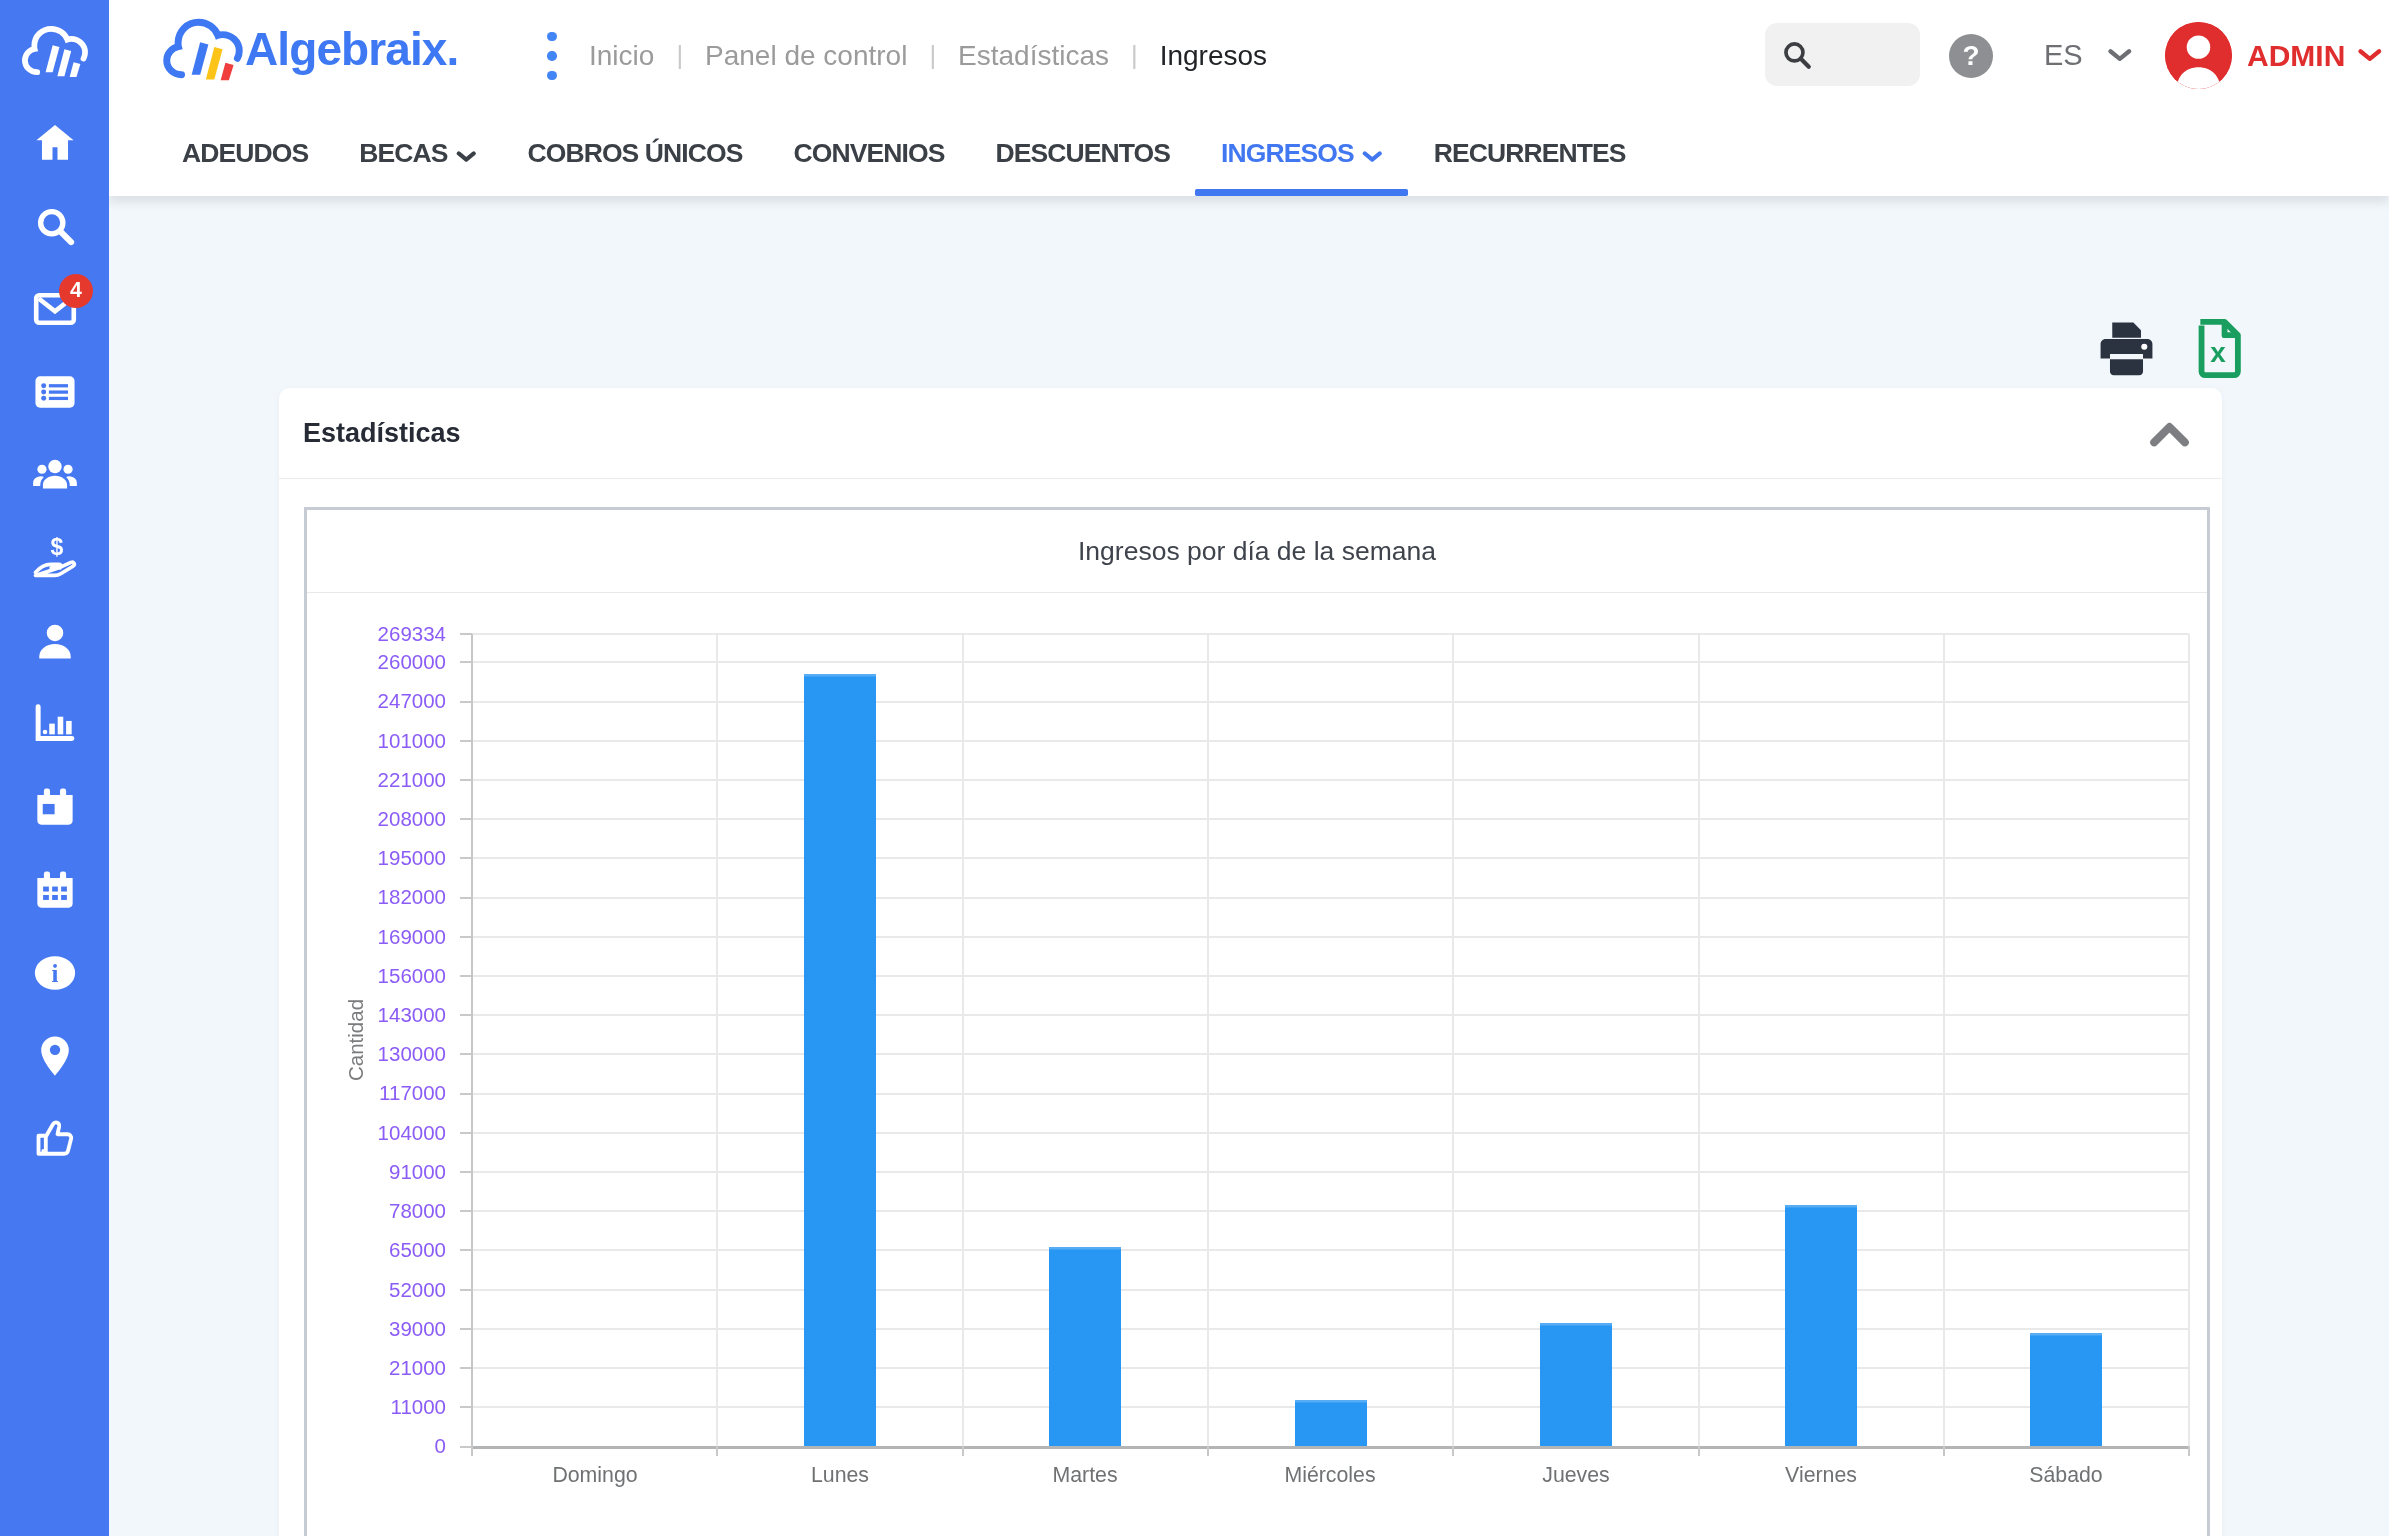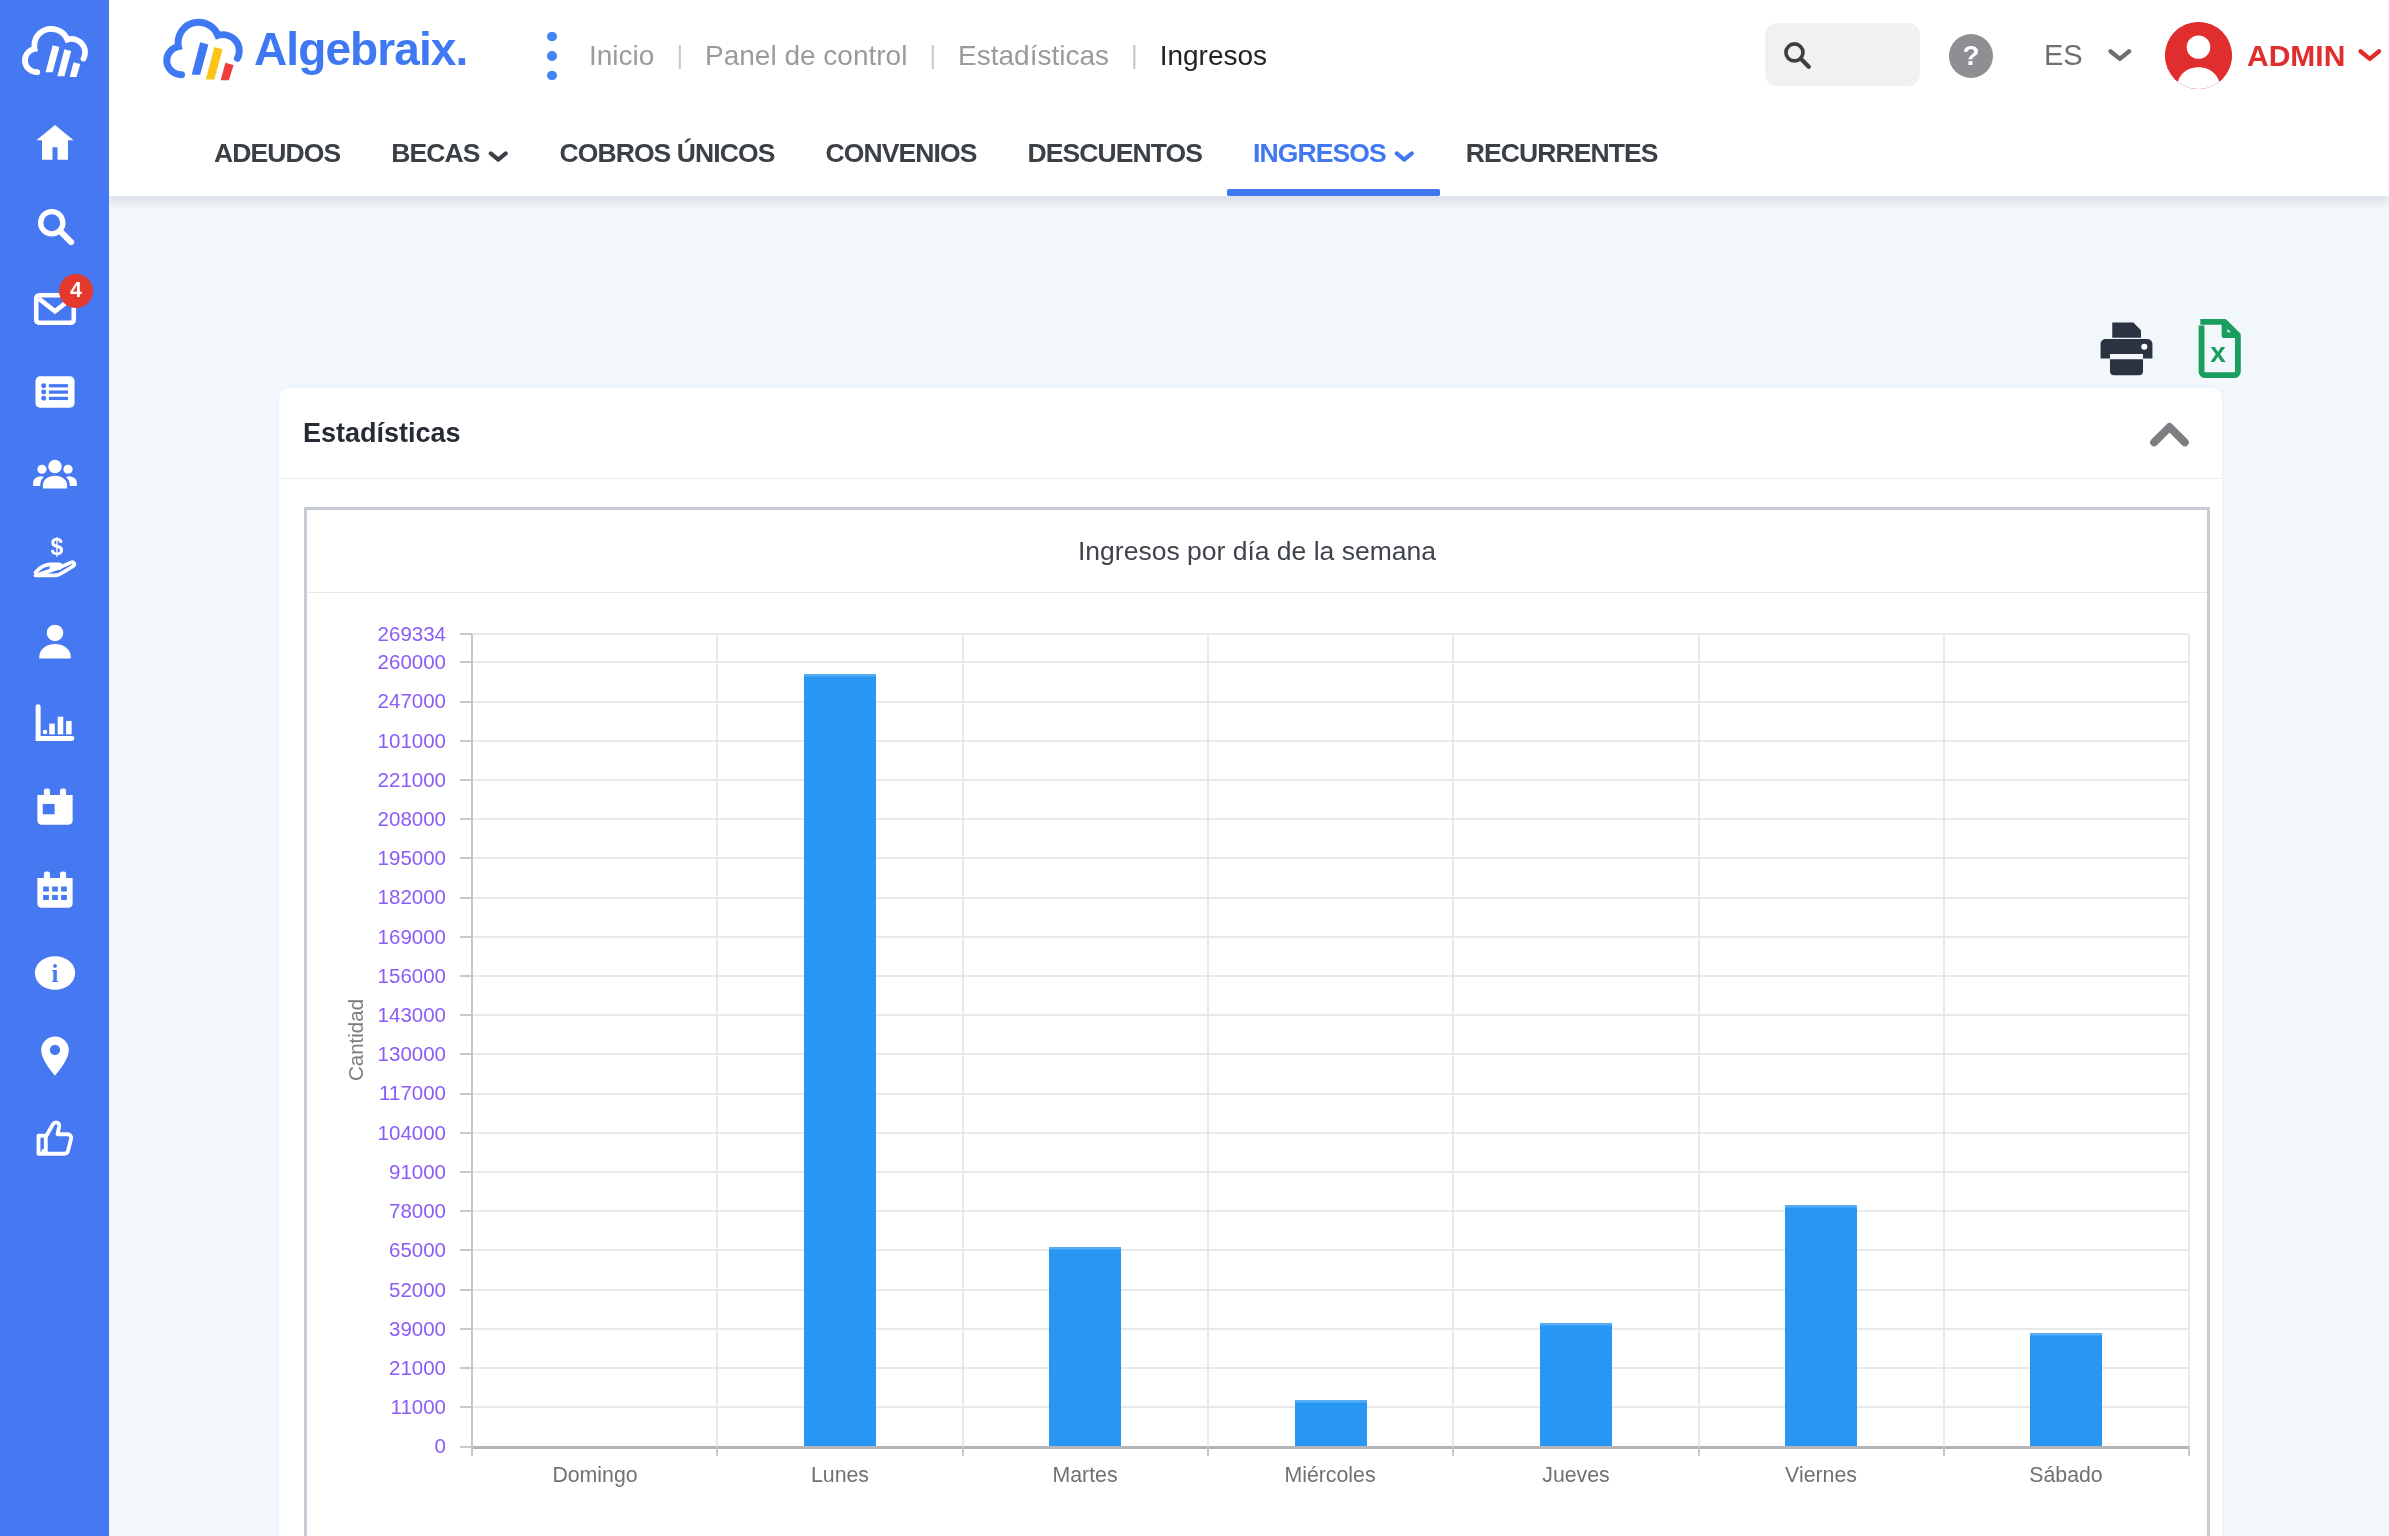--- a/index.html
+++ b/index.html
@@ -26,21 +26,21 @@
   .sb-item{height:83px;width:109px;display:flex;align-items:center;justify-content:center;cursor:pointer;}
   .sb-icon{width:46px;height:46px;position:relative;display:block;}
   .sb-icon svg{width:100%;height:100%;display:block;}
   .sb-badge{
     position:absolute;right:-15.4px;top:-12px;width:34px;height:34px;border-radius:50%;
     background:var(--badge);color:#fff;font-size:21.3px;font-weight:700;
     display:flex;align-items:center;justify-content:center;
   }
   
   #header{position:absolute;left:109px;top:0;width:2280px;height:111px;background:#fff;z-index:4;}
-  #logo{position:absolute;left:53px;top:15.4px;display:flex;align-items:center;gap:10px;}
+  #logo{position:absolute;left:53px;top:15.4px;display:flex;align-items:center;gap:1px;}
   #logo svg{width:82px;height:67px;}
   #logo .logo-text{font-size:46px;font-weight:700;color:var(--brand);letter-spacing:-0.9px;}
   #kebab{position:absolute;left:437px;top:32px;width:12px;height:48px;display:flex;flex-direction:column;justify-content:space-between;align-items:center;cursor:pointer;}
   #kebab i{width:9.4px;height:9.4px;border-radius:50%;background:#4285f4;display:block;}
   #breadcrumb{position:absolute;left:480px;top:0;height:111px;display:flex;align-items:center;font-size:28px;color:#9b9b9b;}
   #breadcrumb .crumb{cursor:pointer;}
   #breadcrumb .crumb.active{color:#212327;}
   #breadcrumb .sep{margin:0 22px;color:#c9c9c9;font-size:25.6px;}
   #searchbox{position:absolute;left:1656px;top:23px;width:155px;height:63px;background:#f1f1f2;border-radius:12px;display:flex;align-items:center;padding-left:15.4px;}
   #searchbox svg{width:34px;height:34px;flex:none;}
@@ -49,21 +49,21 @@
     font-size:28px;font-weight:700;display:flex;align-items:center;justify-content:center;cursor:pointer;}
   #lang{position:absolute;left:1935px;top:0;height:111px;display:flex;align-items:center;gap:24px;cursor:pointer;}
   #lang .lang-label{font-size:29px;color:#6d6f73;}
   #avatar{position:absolute;left:2056px;top:22px;width:67px;height:67px;border-radius:50%;background:var(--red);overflow:hidden;cursor:pointer;}
   #avatar svg{width:100%;height:100%;}
   #user{position:absolute;left:2138px;top:0;height:111px;display:flex;align-items:center;gap:12px;cursor:pointer;}
   #user .user-label{font-size:30px;font-weight:700;color:var(--red);}
   .chev{display:block;}
   
   #modulenav{position:absolute;left:109px;top:111px;width:2280px;height:85px;background:#fff;z-index:3;
-    box-shadow:0 6.8px 8.5px rgba(40,50,70,.10);display:flex;align-items:stretch;padding-left:105px;}
+    box-shadow:0 6.8px 8.5px rgba(40,50,70,.10);display:flex;align-items:stretch;padding-left:73px;}
   .tab{position:relative;display:flex;align-items:center;gap:8.5px;margin-right:51px;cursor:pointer;
     font-size:26.5px;font-weight:700;letter-spacing:-0.9px;color:#3b4046;white-space:nowrap;}
   .tab.active{color:#4177f0;}
   .tab.active::after{content:"";position:absolute;left:-25.6px;right:-25.6px;bottom:0;height:6.8px;background:#4177f0;border-radius:1.7px;}
   .tab .tabchev{margin-top:3.4px;}
   
   #toolbar{position:absolute;left:2096px;top:317px;display:flex;gap:31px;z-index:2;}
   .toolbtn{width:61px;height:63px;cursor:pointer;}
   .toolbtn svg{width:100%;height:100%;display:block;}
   

